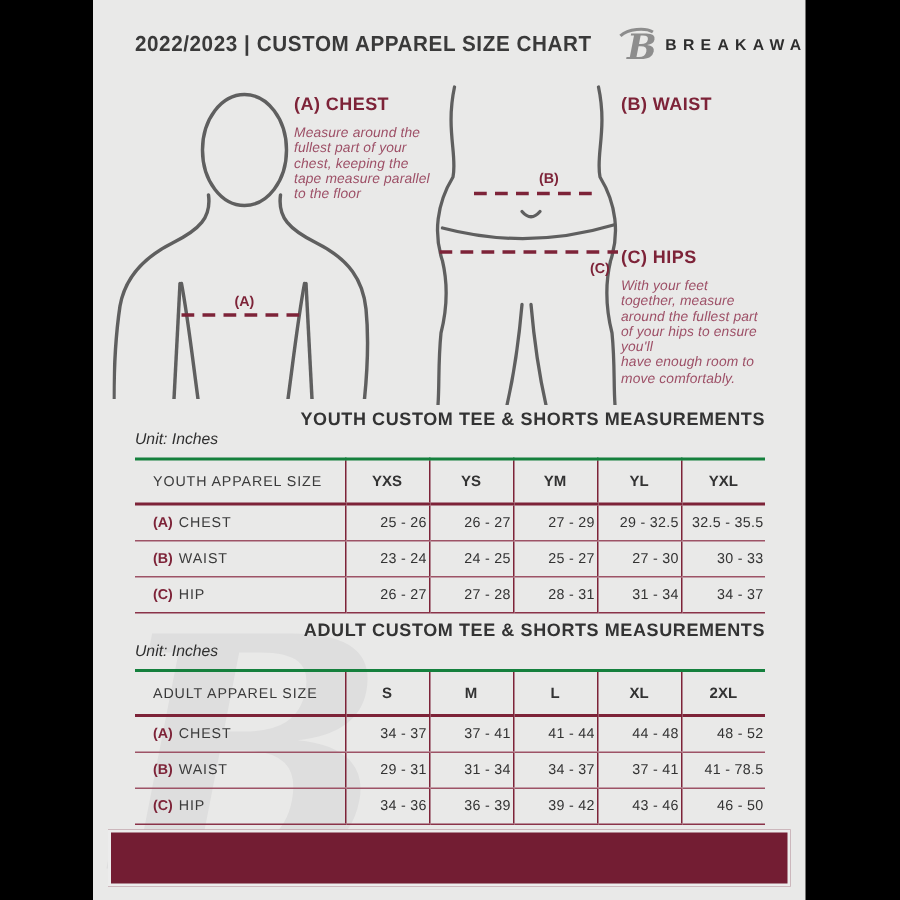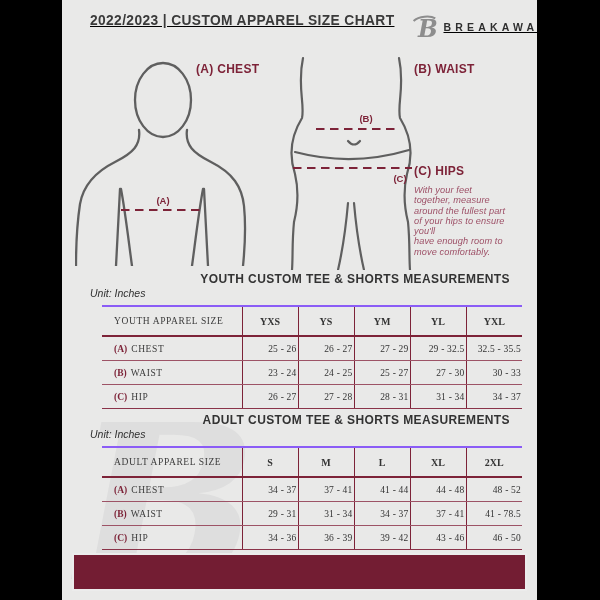--- a/index.html
+++ b/index.html
@@ -2,21 +2,21 @@
 <html><head>
 <meta charset="utf-8">
 <style>
   html,body{margin:0;padding:0;background:#000;}
   .canvas{position:relative;width:600px;height:600px;background:#000;overflow:hidden;
           font-family:"Liberation Sans",sans-serif;}
   #page{position:absolute;left:62px;top:0;width:475px;height:600px;background:#e9e9e8;overflow:hidden;}
 
   
   .hdr{position:absolute;left:28px;top:12px;width:420px;height:36px;display:flex;
-       justify-content:space-between;align-items:flex-start;text-decoration:underline;}
+       justify-content:space-between;align-items:center;}
   .hdr-title{font-size:14.5px;font-weight:bold;color:#3a3a3a;letter-spacing:.4px;
              transform:scaleX(.95);transform-origin:left center;white-space:nowrap;}
   .brand{display:flex;align-items:center;gap:7px;}
   .brand-name{font-size:10.5px;font-weight:bold;color:#2e2e2e;letter-spacing:4.2px;}
   .logo{width:26px;height:30px;}
 
   
   .instr{position:absolute;z-index:2;}
   .instr-h{font-size:12px;font-weight:bold;color:#7d2338;letter-spacing:.3px;margin-bottom:7px;}
   .instr-b{font-size:9.2px;font-style:italic;font-weight:500;color:#9d4f66;line-height:1.12;
@@ -24,22 +24,22 @@
 
   .fig{position:absolute;z-index:1;}
 
   
   .sec-title{position:absolute;left:28px;width:420px;text-align:right;font-size:12px;
              font-weight:bold;color:#333;letter-spacing:.4px;}
   .sec-unit{position:absolute;left:28px;width:420px;text-align:left;font-size:10.5px;
             font-style:italic;font-weight:500;color:#2f2f2f;}
 
   
-  .size-table{position:absolute;left:40px;width:420px;border-collapse:collapse;table-layout:fixed;
-              border-top:2px solid #8b5cf6;z-index:1;font-family:Liberation Serif, serif;}
+  .size-table{position:absolute;left:28px;width:420px;border-collapse:collapse;table-layout:fixed;
+              border-top:2px solid #15803d;z-index:1;}
   .size-table th{height:26px;font-size:10px;font-weight:bold;color:#333;
                  border-bottom:2px solid #7d2338;}
   .size-table td{height:21px;font-size:9.5px;color:#333;text-align:right;
                  border-bottom:1.5px solid #9d5366;letter-spacing:.2px;}
   .size-table tr:last-child td{border-bottom:1.6px solid #8a3349;}
   .size-table th + th,.size-table td + td{border-left:1.5px solid #7d2338;}
   .size-table .lbl{font-weight:normal;text-align:left;padding-left:12px;font-size:9.5px;
                    color:#3b3b3b;letter-spacing:.6px;}
   .size-table td.lbl .key{font-weight:bold;color:#7d2338;letter-spacing:0;}
   .size-table td.lbl .rowlabel{margin-left:4px;}
@@ -83,20 +83,25 @@
         <path d="M46 131 C 50 152, 53 178, 57 208"></path>
         <path d="M129 131 L 133 208"></path>
         <path d="M128 131 C 124 152, 121 178, 117 208"></path>
       </g>
       <path d="M46 152 L 128 152" stroke="#7d2338" stroke-width="2.2" stroke-dasharray="8.5 5.5" fill="none"></path>
       <text x="88" y="146" text-anchor="middle" font-size="9.5" font-weight="bold" fill="#7d2338" font-family="Liberation Sans, sans-serif">(A)</text>
     </svg>
 
     <div class="instr" style="left:134px;top:62px;width:126px">
       <div class="instr-h">(A) CHEST</div>
+      <div class="instr-b">Measure around the
+fullest part of your
+chest, keeping the
+tape measure parallel
+to the floor</div>
     </div>
 
     <svg class="fig" style="left:226px;top:56px" width="130" height="214" viewBox="0 0 130 214">
       <g stroke="#5f5f5f" stroke-width="2.2" fill="none" stroke-linecap="round">
         <path d="M15 2 C 9 30, 17 48, 14 62 C 3 80, 1 100, 7 118 C 11 135, 10 150, 6 166 C 4 186, 5 200, 4 214"></path>
         <path d="M111 2 C 117 30, 109 48, 112 62 C 123 80, 125 100, 119 118 C 115 135, 116 150, 120 166 C 122 186, 121 200, 122 214"></path>
         <path d="M60 85 Q 66 92, 72 85"></path>
         <path d="M7 96 Q 64 111, 121 94"></path>
         <path d="M60 147 C 58 170, 55 192, 50 214"></path>
         <path d="M66 147 C 68 170, 71 192, 76 214"></path>

